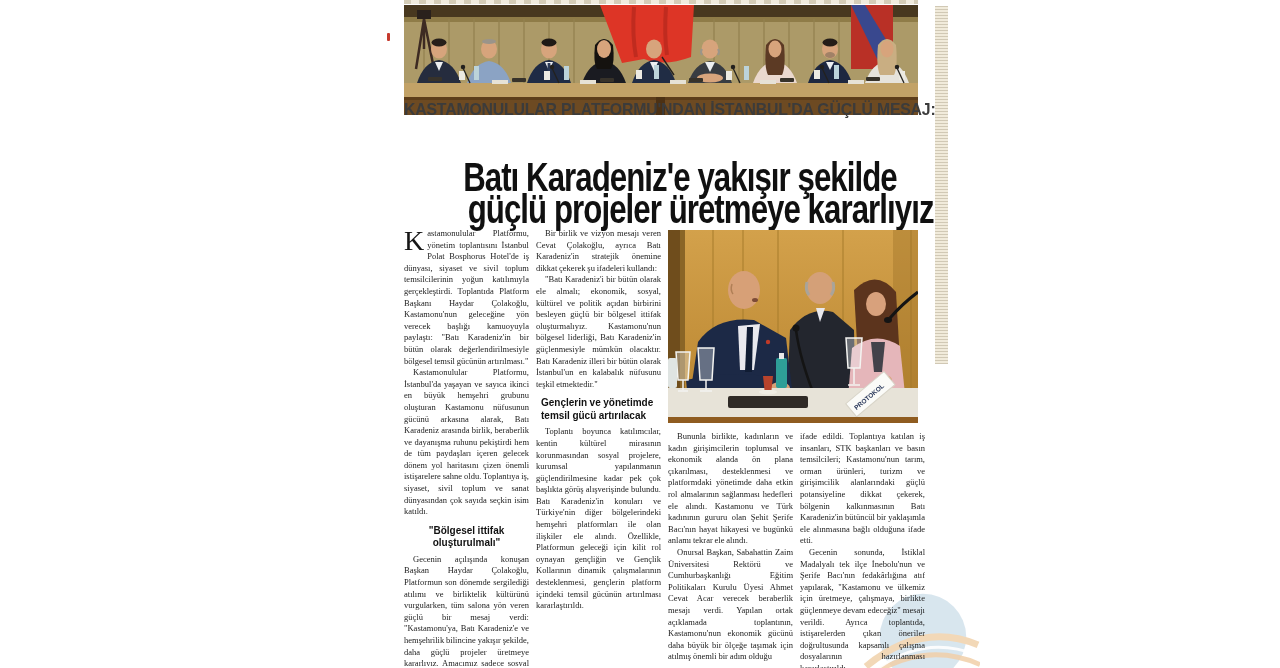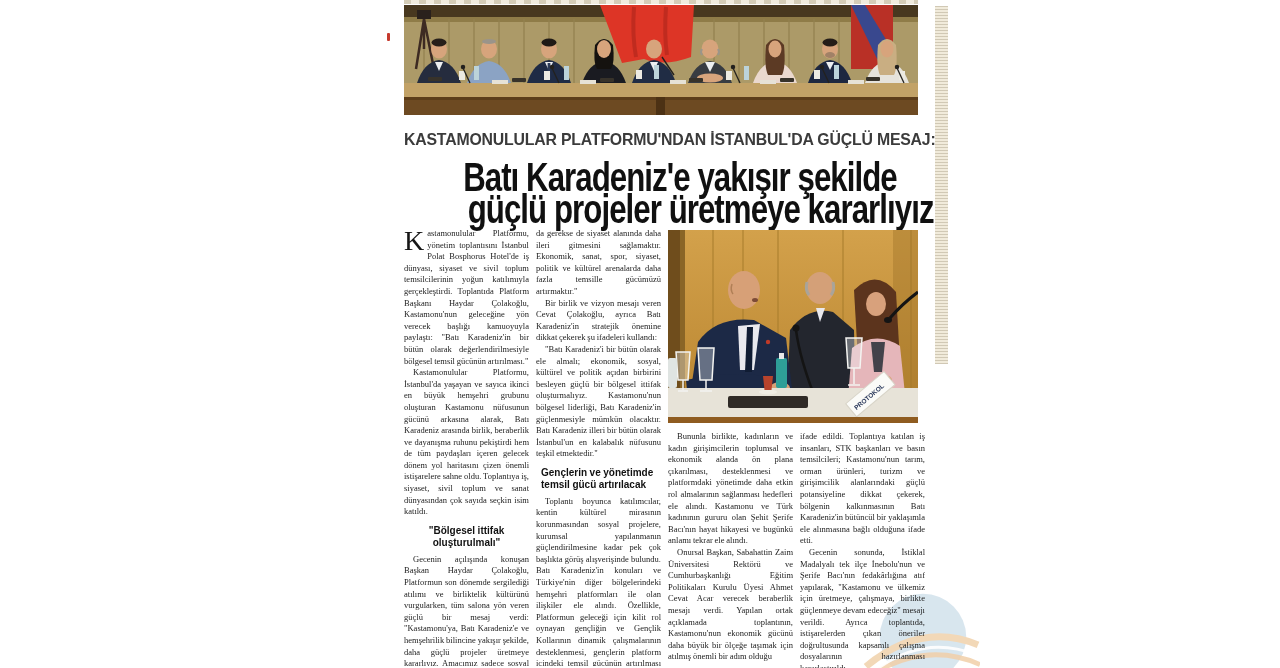--- a/index.html
+++ b/index.html
@@ -5,21 +5,21 @@
   html,body{margin:0;padding:0;}
   body{
     width:1280px;height:668px;overflow:hidden;background:#ffffff;
     position:relative;font-family:"Liberation Serif",serif;
   }
   .topstrip{position:absolute;left:404px;top:0;width:514px;height:4px;
     background:repeating-linear-gradient(90deg,#cdc4ab 0 7px,#eee8d8 7px 15px);opacity:.85;}
   .redmark{position:absolute;left:387px;top:33px;width:3px;height:8px;background:#c63a2e;border-radius:1px;}
   .photo-top{position:absolute;left:404px;top:5px;width:514px;height:110px;}
   .photo-top svg,.photo-body svg,.watermark svg{display:block;width:100%;height:100%;}
-  .kicker{position:absolute;left:404px;top:130px;width:514px;height:24px;
+  .kicker{position:absolute;left:404px;top:100px;width:514px;height:24px;
     font-family:"Liberation Sans",sans-serif;font-weight:600;font-size:16.5px;
     color:#3b3b3b;white-space:nowrap;}
   .kicker span{display:inline-block;transform:scaleX(.96);transform-origin:left center;letter-spacing:-.2px;}
   .headline{position:absolute;left:402px;width:516px;text-align:center;
     font-family:"Liberation Sans",sans-serif;font-weight:700;color:#101010;}
   .hl1{top:155px;text-align:center;} .hl2{top:187px;}
   .headline span{display:inline-block;white-space:nowrap;font-size:40px;
     letter-spacing:-1.2px;transform:scaleX(.78);transform-origin:center;}
   .col{position:absolute;width:125px;font-size:8.5px;line-height:11.6px;
     text-align:justify;color:#222;overflow:hidden;z-index:1;word-spacing:-.3px;}
@@ -183,21 +183,20 @@
   <div class="headline hl2"><span>güçlü projeler üretmeye kararlıyız</span></div>
 
   <div class="col c1">
     <p><span class="dropcap">K</span><span>astamonulular Platformu, yönetim toplantısını İstanbul Polat Bosphorus Hotel'de iş dünyası, siyaset ve sivil toplum temsilcilerinin yoğun katılımıyla gerçekleştirdi. Toplantıda Platform Başkanı Haydar Çolakoğlu, Kastamonu'nun geleceğine yön verecek başlığı kamuoyuyla paylaştı: "Batı Karadeniz'in bir bütün olarak değerlendirilmesiyle bölgesel temsil gücünün artırılması."</span></p>
     <p class="ind">Kastamonulular Platformu, İstanbul'da yaşayan ve sayıca ikinci en büyük hemşehri grubunu oluşturan Kastamonu nüfusunun gücünü arkasına alarak, Batı Karadeniz arasında birlik, beraberlik ve dayanışma ruhunu pekiştirdi hem de tüm paydaşları içeren gelecek dönem yol haritasını çizen önemli istişarelere sahne oldu. Toplantıya iş, siyaset, sivil toplum ve sanat dünyasından çok sayıda seçkin isim katıldı.</p>
     <h3 class="subhead center">"Bölgesel ittifak oluşturulmalı"</h3>
     <p class="ind">Gecenin açılışında konuşan Başkan Haydar Çolakoğlu, Platformun son dönemde sergilediği atılımı ve birliktelik kültürünü vurgularken, tüm salona yön veren güçlü bir mesaj verdi: "Kastamonu'ya, Batı Karadeniz'e ve hemşehrilik bilincine yakışır şekilde, daha güçlü projeler üretmeye kararlıyız. Amacımız sadece sosyal alanda değil, Kastamonu'nun gerek ekonomik alanın-</p>
   </div>
 
   <div class="col c2">
-    <p>da gerekse de siyaset alanında daha ileri gitmesini sağlamaktır. Ekonomik, sanat, spor, siyaset, politik ve kültürel arenalarda daha fazla temsille gücümüzü artırmaktır."</p>
     <p class="ind">Bir birlik ve vizyon mesajı veren Cevat Çolakoğlu, ayrıca Batı Karadeniz'in stratejik önemine dikkat çekerek şu ifadeleri kullandı:</p>
     <p class="ind">"Batı Karadeniz'i bir bütün olarak ele almalı; ekonomik, sosyal, kültürel ve politik açıdan birbirini besleyen güçlü bir bölgesel ittifak oluşturmalıyız. Kastamonu'nun bölgesel liderliği, Batı Karadeniz'in güçlenmesiyle mümkün olacaktır. Batı Karadeniz illeri bir bütün olarak İstanbul'un en kalabalık nüfusunu teşkil etmektedir."</p>
     <h3 class="subhead left">Gençlerin ve yönetimde temsil gücü artırılacak</h3>
     <p class="ind">Toplantı boyunca katılımcılar, kentin kültürel mirasının korunmasından sosyal projelere, kurumsal yapılanmanın güçlendirilmesine kadar pek çok başlıkta görüş alışverişinde bulundu. Batı Karadeniz'in konuları ve Türkiye'nin diğer bölgelerindeki hemşehri platformları ile olan ilişkiler ele alındı. Özellikle, Platformun geleceği için kilit rol oynayan gençliğin ve Gençlik Kollarının dinamik çalışmalarının desteklenmesi, gençlerin platform içindeki temsil gücünün artırılması kararlaştırıldı.</p>
   </div>
 
   <div class="col c3">
     <p class="ind">Bununla birlikte, kadınların ve kadın girişimcilerin toplumsal ve ekonomik alanda ön plana çıkarılması, desteklenmesi ve platformdaki yönetimde daha etkin rol almalarının sağlanması hedefleri ele alındı. Kastamonu ve Türk kadınının gururu olan Şehit Şerife Bacı'nın hayat hikayesi ve bugünkü anlamı tekrar ele alındı.</p>
     <p class="ind">Onursal Başkan, Sabahattin Zaim Üniversitesi Rektörü ve Cumhurbaşkanlığı Eğitim Politikaları Kurulu Üyesi Ahmet Cevat Acar verecek beraberlik mesajı verdi. Yapılan ortak açıklamada toplantının, Kastamonu'nun ekonomik gücünü daha büyük bir ölçeğe taşımak için atılmış önemli bir adım olduğu</p>
   </div>

